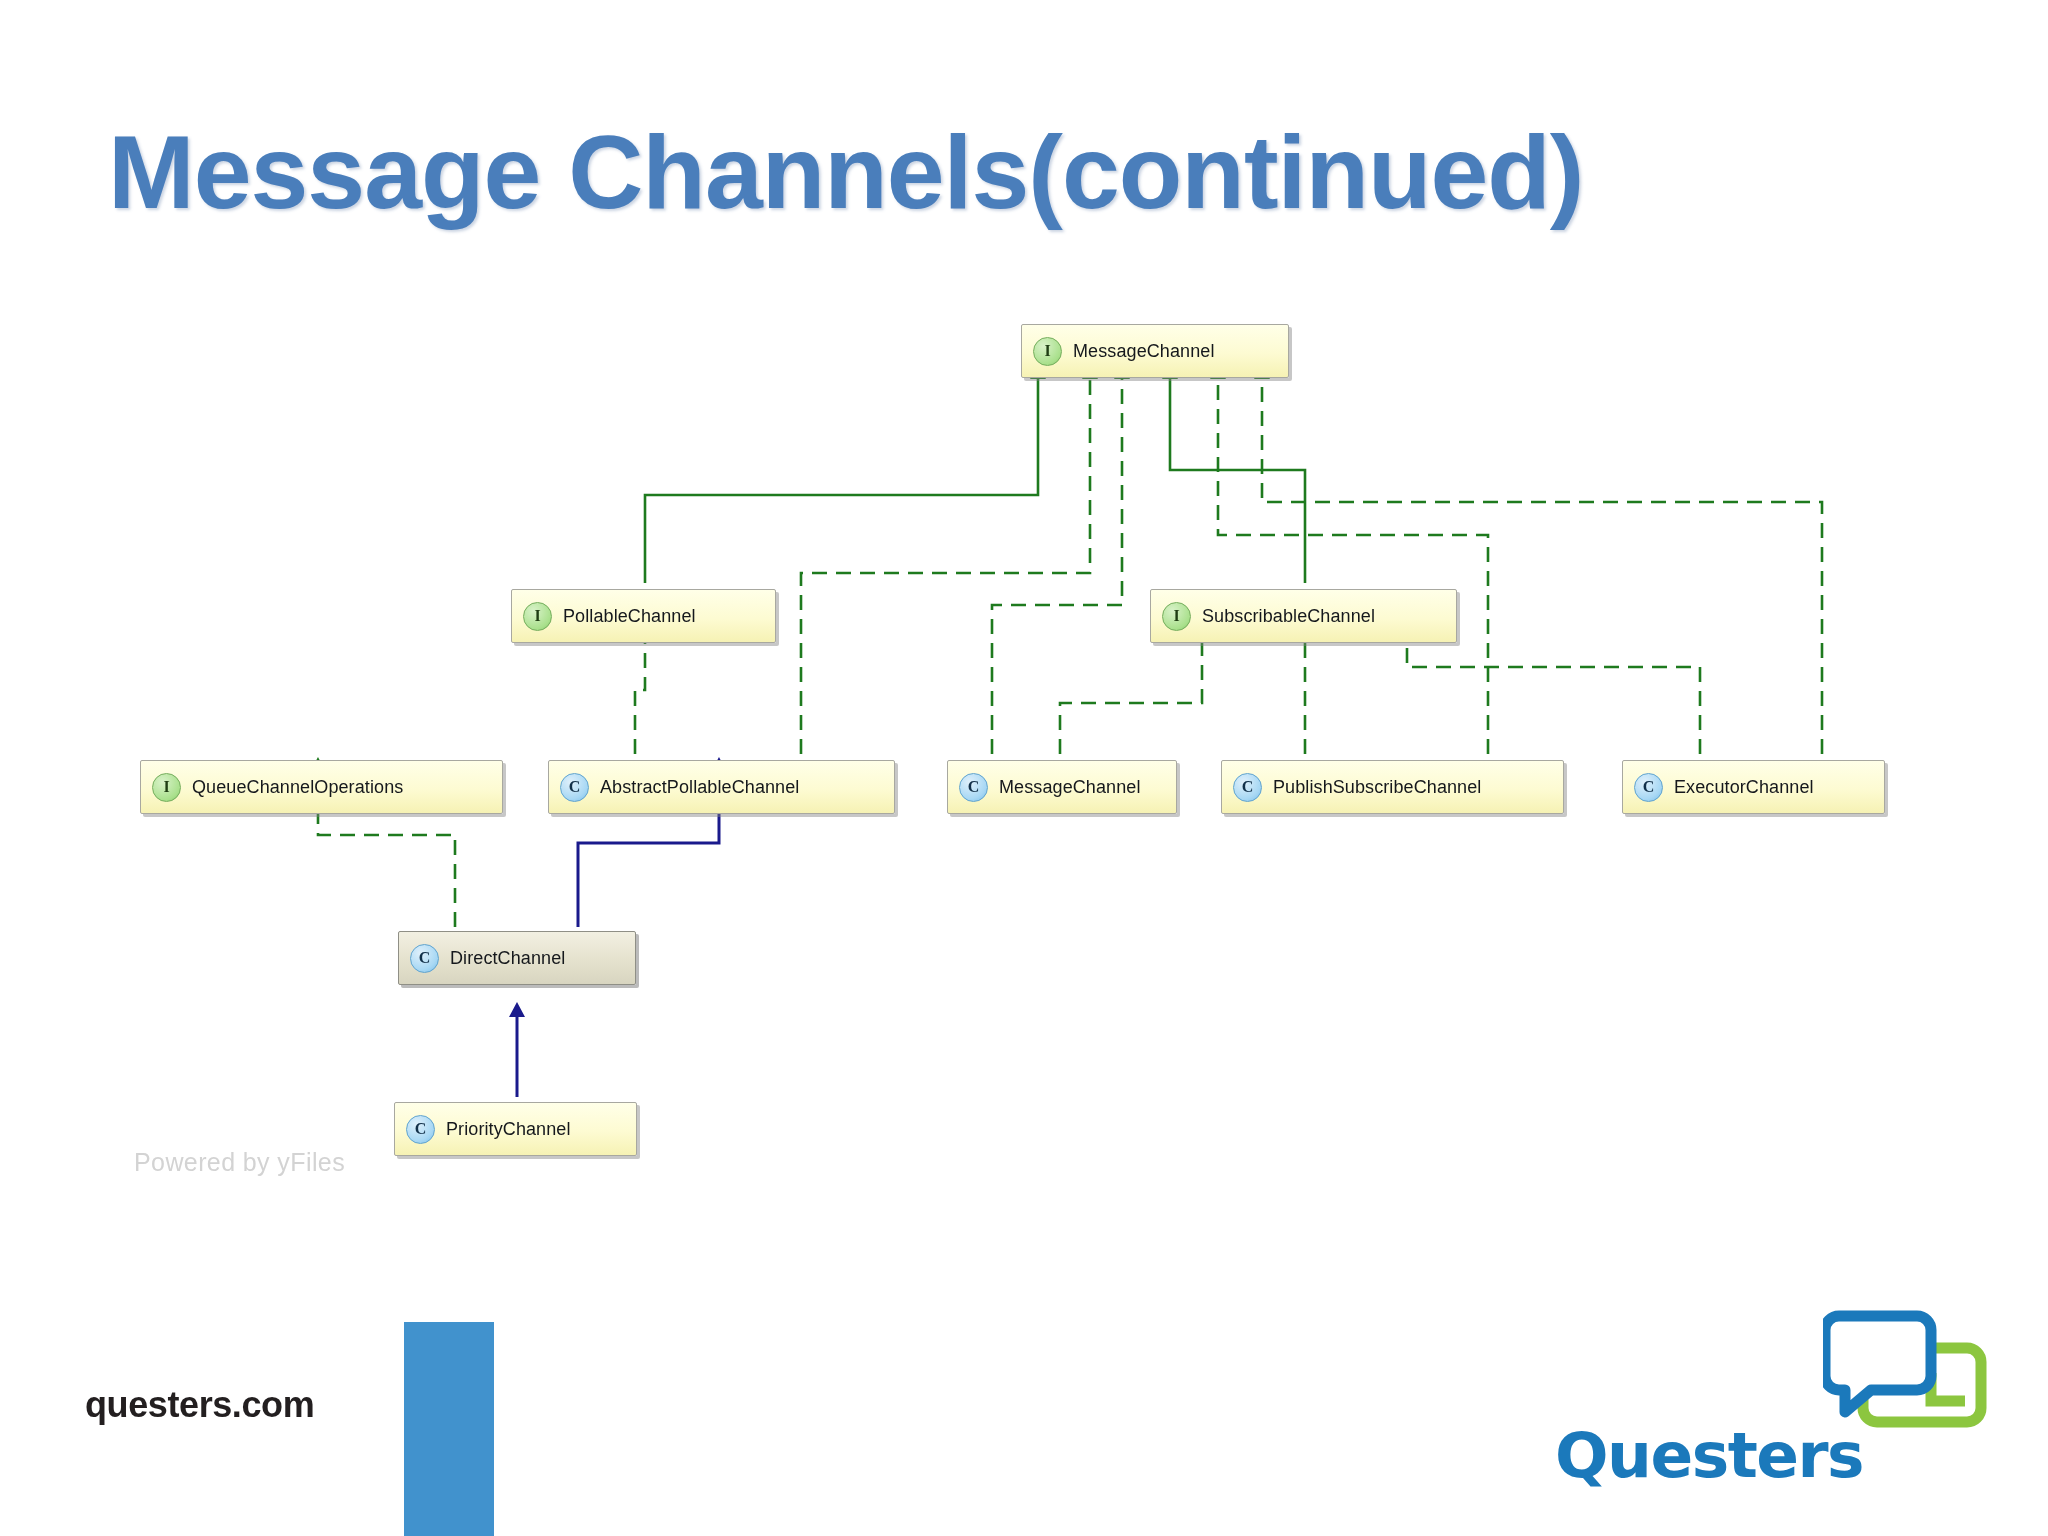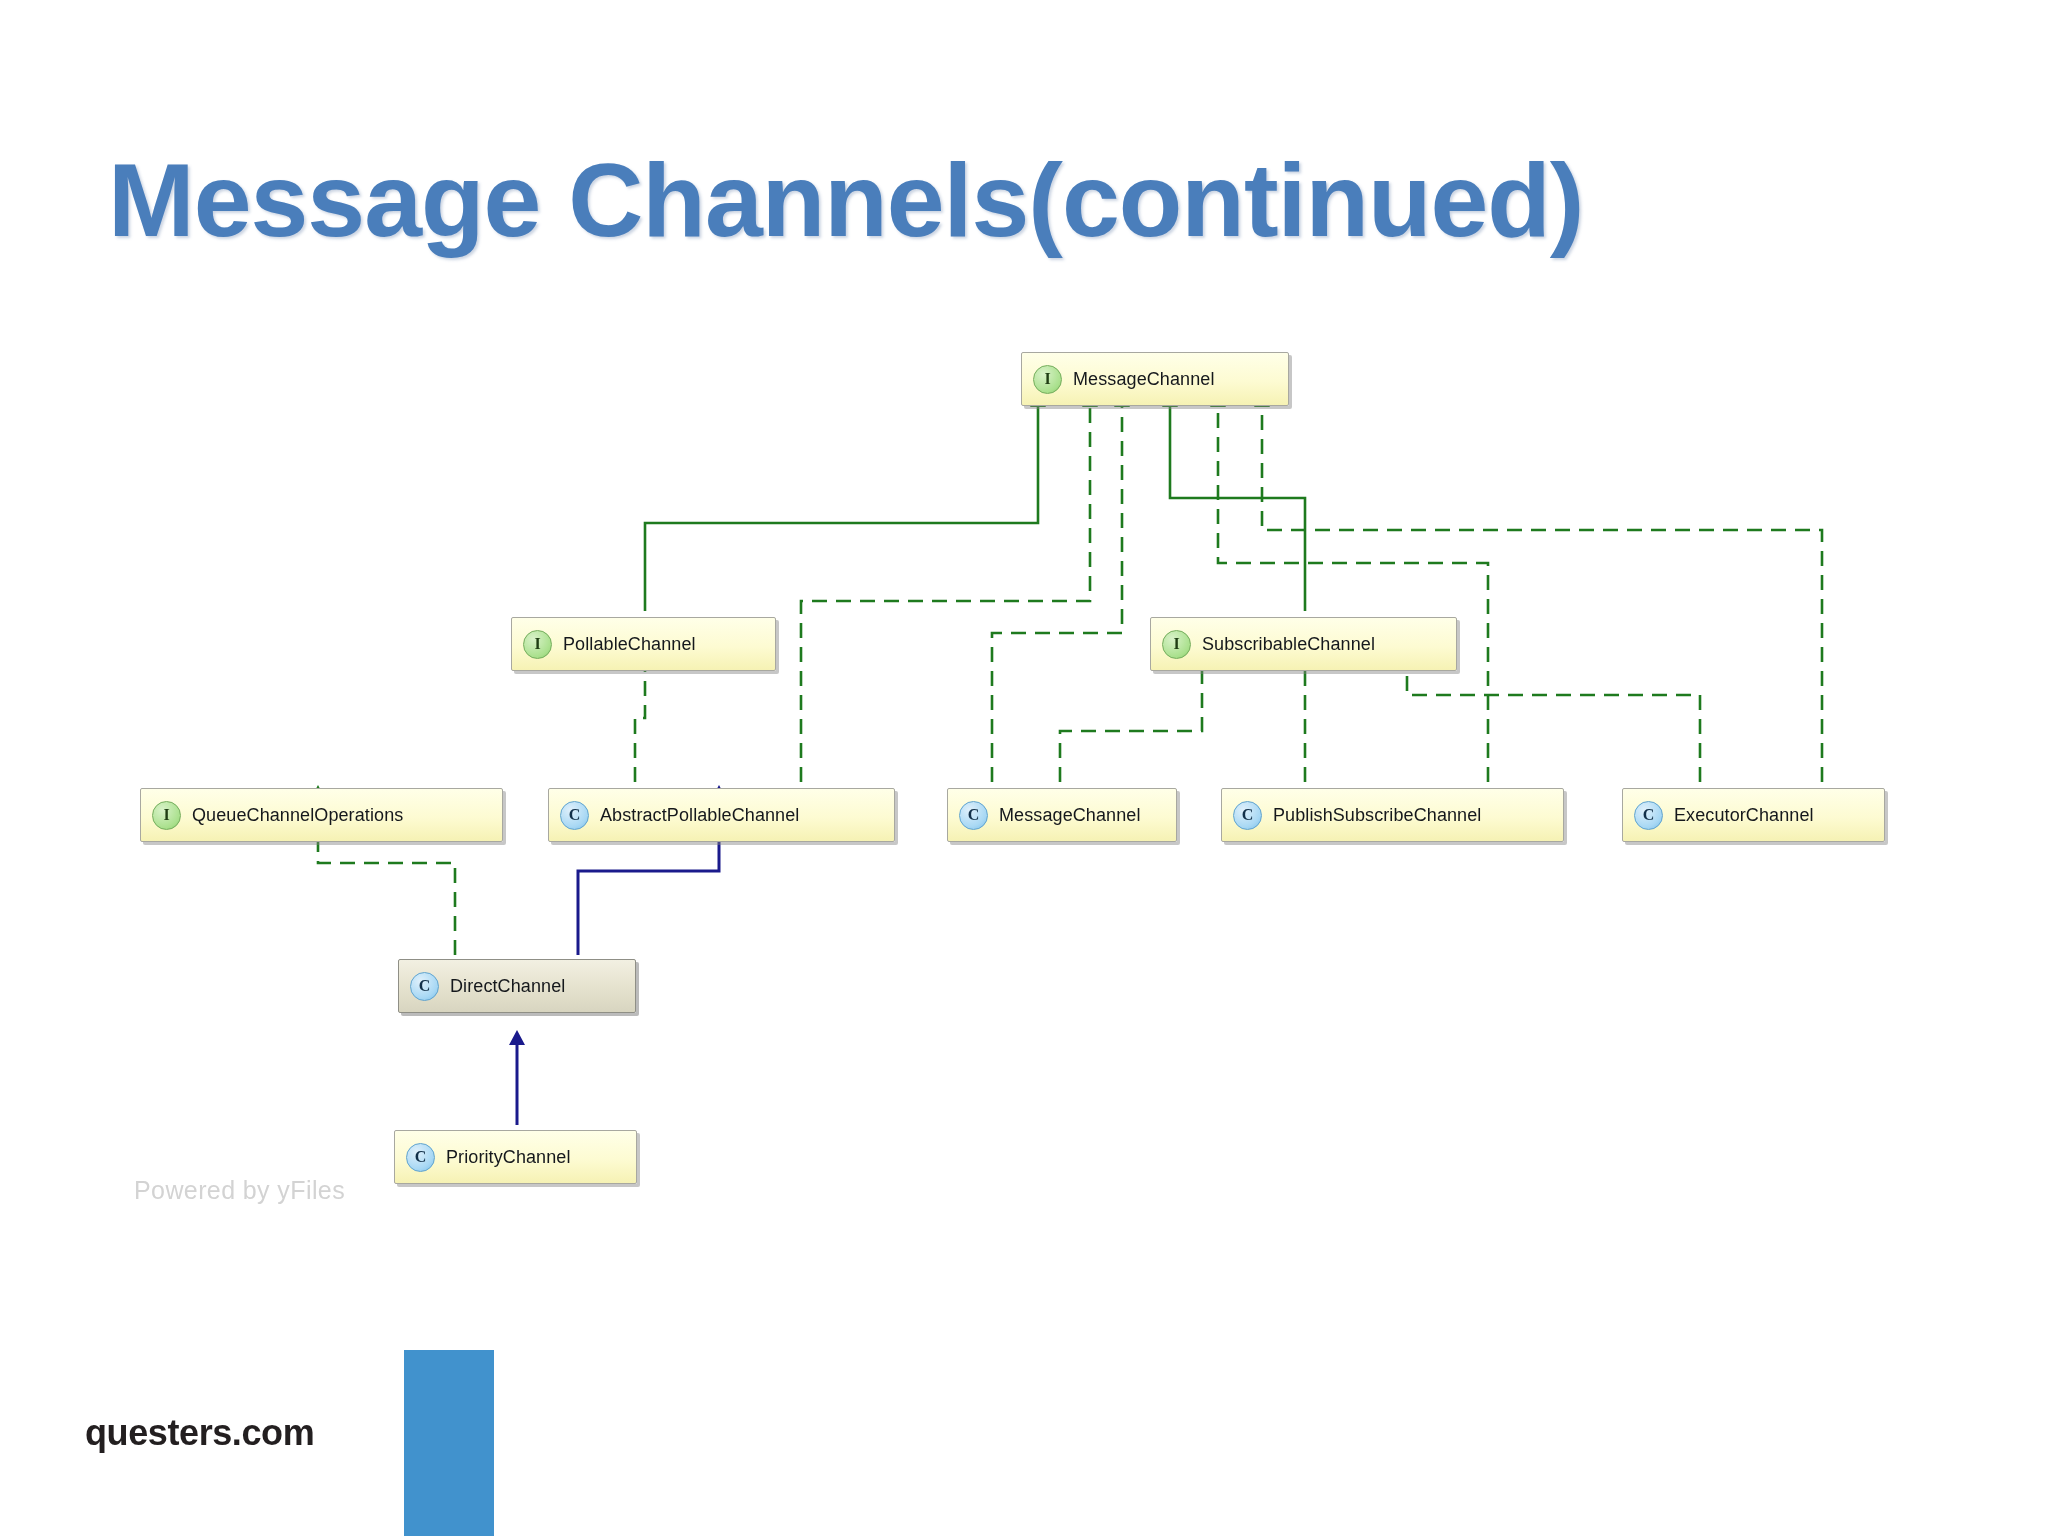--- a/index.html
+++ b/index.html
@@ -1,20 +1,20 @@
 <!DOCTYPE html>
 <html><head>
 <meta charset="utf-8">
 <style>
   html,body{margin:0;padding:0;}
   body{
     width:2048px;height:1536px;background:#ffffff;
     font-family:"Liberation Sans",sans-serif;overflow:hidden;position:relative;
   }
-  #slide{position:absolute;inset:0;background:#fff;margin-top:28px;}
+  #slide{position:absolute;inset:0;background:#fff;}
 
   
   #title{
     position:absolute;left:108px;top:118px;width:1800px;
     font-size:104px;line-height:1.05;font-weight:bold;
     color:#4a7ebb;letter-spacing:-1px;white-space:nowrap;
     text-shadow:2px 2px 3px rgba(140,160,190,.45);
   }
 
   
@@ -184,14 +184,24 @@
       <span class="label">PriorityChannel</span>
     </div>
 
   </div>
 
   <div id="yfiles">Powered by yFiles</div>
 
   <div id="bluebar"></div>
   <div id="domain">questers.com</div>
 
+  <div id="logo">
+    <div id="logo-word">Questers</div>
+    <svg style="position:absolute;left:268px;top:0;" width="172" height="132" viewBox="0 0 172 132">
+
+      <path d="M54 38 h90 a14 14 0 0 1 14 14 v46 a14 14 0 0 1 -14 14 h-90 a14 14 0 0 1 -14 -14 v-46 a14 14 0 0 1 14 -14 z" fill="none" stroke="#8cc63f" stroke-width="11"></path>
+      <path d="M108 63 v28 h34" fill="none" stroke="#8cc63f" stroke-width="11"></path>
+
+      <path d="M16 6 h78 a14 14 0 0 1 14 14 v46 a14 14 0 0 1 -14 14 h-46 l-26 22 v-22 h-6 a14 14 0 0 1 -14 -14 v-46 a14 14 0 0 1 14 -14 z" fill="#ffffff" stroke="#1b79bb" stroke-width="11" stroke-linejoin="round"></path>
+    </svg>
+  </div>
 
 </div>
 
 </body></html>

